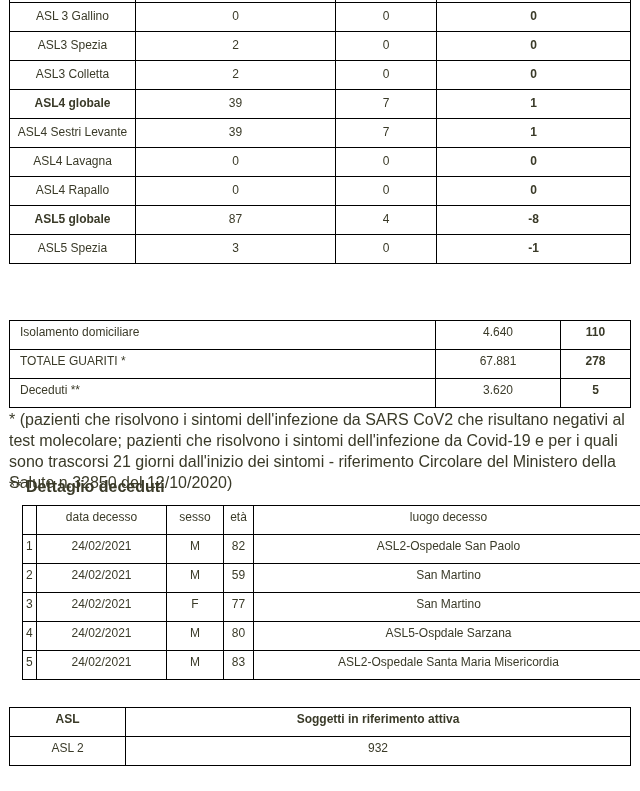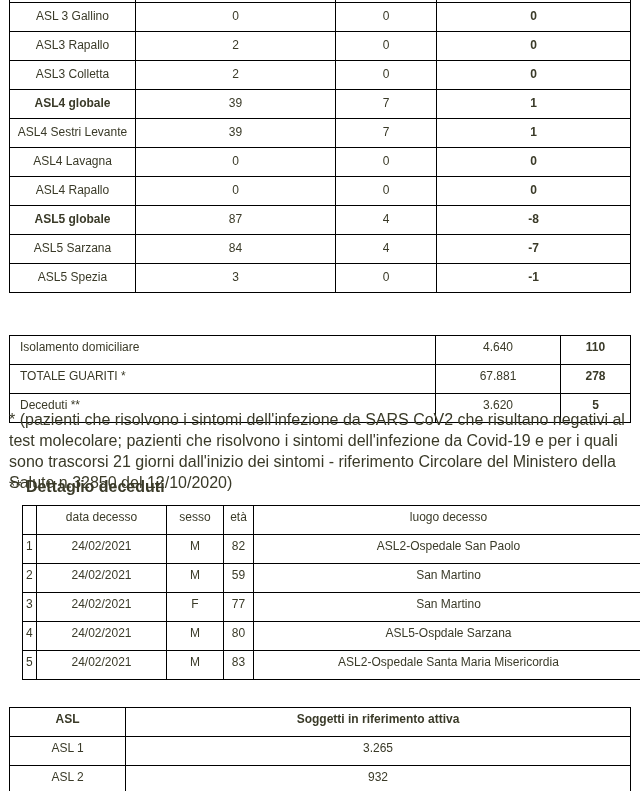--- a/index.html
+++ b/index.html
@@ -11,21 +11,21 @@
   td, th {
     border: 1px solid #000; padding: 0; font-weight: normal;
     vertical-align: top; font-size: 12px; color: #3a3a28;
   }
   .c { text-align: center; }
   .b { font-weight: bold; }
   
   #t-asl { left: 9px; top: -27px; width: 621px; }
   #t-asl td { height: 28px; line-height: 26px; text-align: center; }
   
-  #t-sum { left: 9px; top: 320px; width: 621px; margin-top: 15px; }
+  #t-sum { left: 9px; top: 320px; width: 621px; }
   #t-sum td { height: 28px; line-height: 23px; }
   #t-sum td.l { padding-left: 10px; }
   
   .note { position: absolute; left: 9px; width: 625px; font-size: 16px; line-height: 21px; color: #3a3a28; }
   #note1 { top: 409px; }
   #note2 { top: 476px; }
   
   #t-dec { left: 22px; top: 505px; width: 621px; }
   #t-dec td { height: 28px; line-height: 22px; }
   #t-dec td.n { padding-left: 3px; }
@@ -50,21 +50,21 @@
       <td class="c"></td>
       <td class="c b"></td>
     </tr>
     <tr>
       <td class="c">ASL 3 Gallino</td>
       <td class="c">0</td>
       <td class="c">0</td>
       <td class="c b">0</td>
     </tr>
     <tr>
-      <td class="c">ASL3 Rapallo</td>
+      <td class="c">ASL3 Spezia</td>
       <td class="c">2</td>
       <td class="c">0</td>
       <td class="c b">0</td>
     </tr>
     <tr>
       <td class="c">ASL3 Colletta</td>
       <td class="c">2</td>
       <td class="c">0</td>
       <td class="c b">0</td>
     </tr>
@@ -90,26 +90,20 @@
       <td class="c">ASL4 Rapallo</td>
       <td class="c">0</td>
       <td class="c">0</td>
       <td class="c b">0</td>
     </tr>
     <tr>
       <td class="c b">ASL5 globale</td>
       <td class="c">87</td>
       <td class="c">4</td>
       <td class="c b">-8</td>
-    </tr>
-    <tr>
-      <td class="c">ASL5 Sarzana</td>
-      <td class="c">84</td>
-      <td class="c">4</td>
-      <td class="c b">-7</td>
     </tr>
     <tr>
       <td class="c">ASL5 Spezia</td>
       <td class="c">3</td>
       <td class="c">0</td>
       <td class="c b">-1</td>
     </tr>
   </tbody>
 </table>
 
@@ -199,21 +193,17 @@
   <colgroup>
       <col style="width:116px">
       <col style="width:505px">
     </colgroup>
   <tbody>
     <tr>
       <td class="c b">ASL</td>
       <td class="c b">Soggetti in riferimento attiva</td>
     </tr>
     <tr>
-      <td class="c">ASL 1</td>
-      <td class="c">3.265</td>
-    </tr>
-    <tr>
       <td class="c">ASL 2</td>
       <td class="c">932</td>
     </tr>
   </tbody>
 </table>
 
 </body></html>

